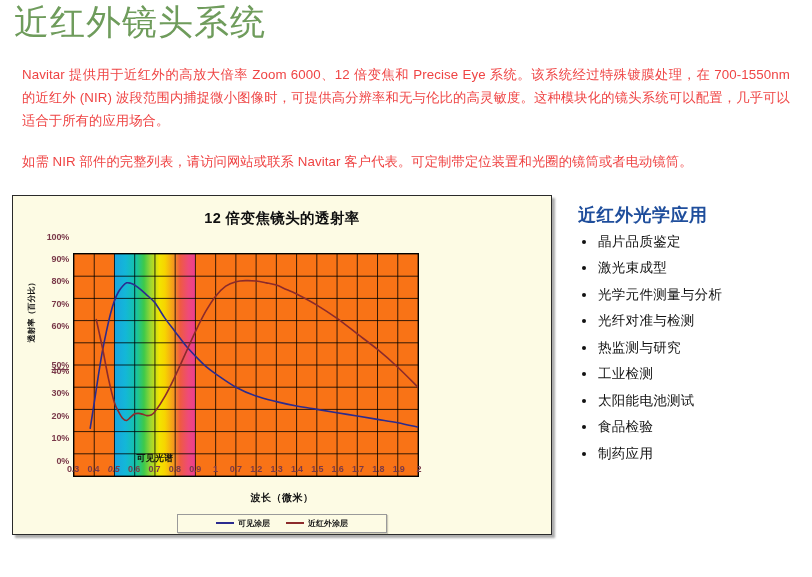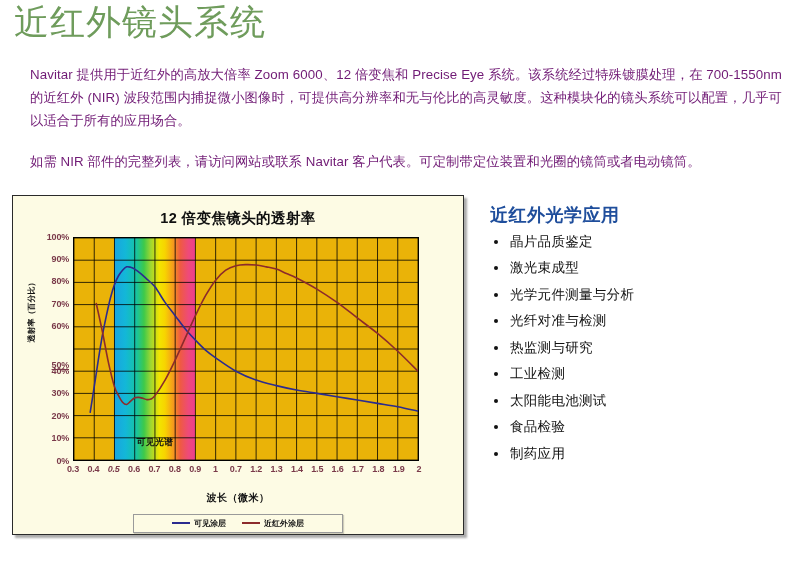--- a/index.html
+++ b/index.html
@@ -25,43 +25,43 @@
     padding: 2px 0 0 14px;
     line-height: 1.15;
   }
 
   
   .intro-block {
     padding: 0 14px;
     margin-top: 22px;
   }
   .intro-para {
-    color: #701a75;
+    color: #ef4444;
     font-size: 13.3px;
     line-height: 1.72;
-    margin: 16px;
+    margin: 8px;
     text-align: justify;
     letter-spacing: .1px;
   }
   .intro-para.second {
     margin-top: 18px;
   }
 
   
   .content-row {
     display: flex;
     align-items: flex-start;
     margin-top: 21px;
     padding-left: 12px;
   }
 
   
   .chart-card {
     position: relative;
-    width: 452px;
+    width: 540px;
     height: 340px;
     background: #fdfbe4;
     border: 1px solid #2a2a2a;
     box-sizing: border-box;
     box-shadow: 3px 3px 2px rgba(70,70,70,.45);
     flex: 0 0 auto;
   }
   .chart-title {
     text-align: center;
     font-size: 14.5px;
@@ -107,24 +107,24 @@
     font-size: 9px;
     color: #7a3a4a;
     transform: translateY(-50%);
     font-weight: bold;
     letter-spacing: -.2px;
   }
 
   .plot-area {
     position: absolute;
     left: 60px;
-    top: 0;
+    top: 16px;
     width: 346px;
     height: 224px;
-    background: #eab308;
+    background: #f97316;
     border: 1px solid #000;
     box-sizing: border-box;
     overflow: hidden;
   }
   .plot-svg {
     position: absolute;
     inset: 0;
     width: 100%;
     height: 100%;
   }

